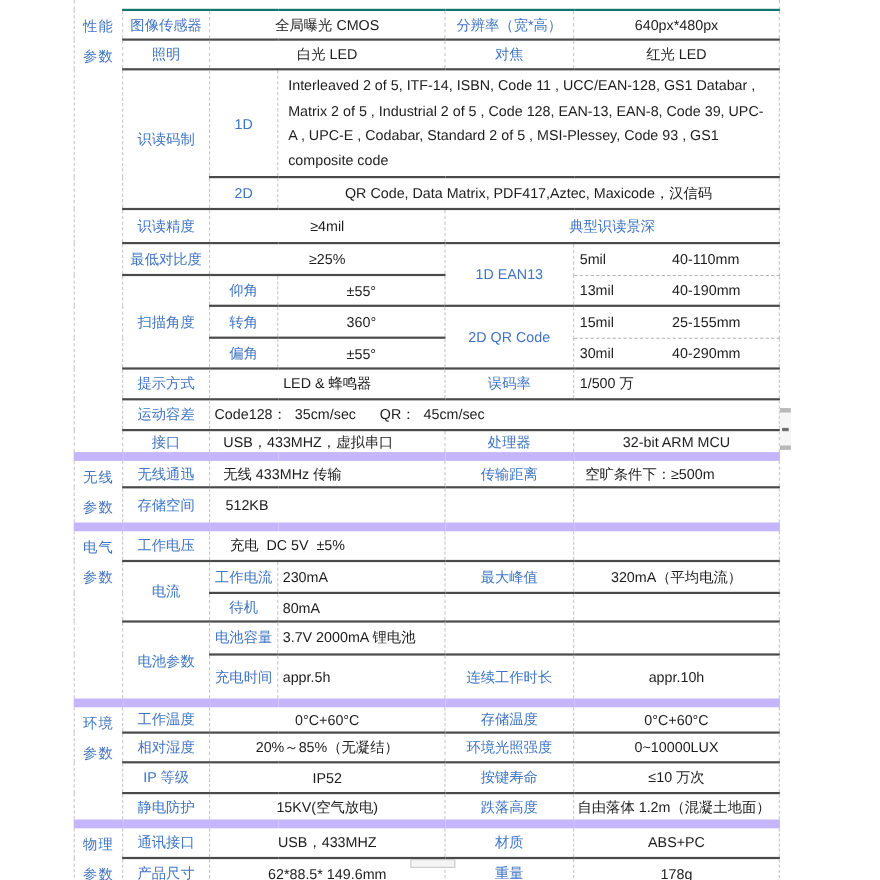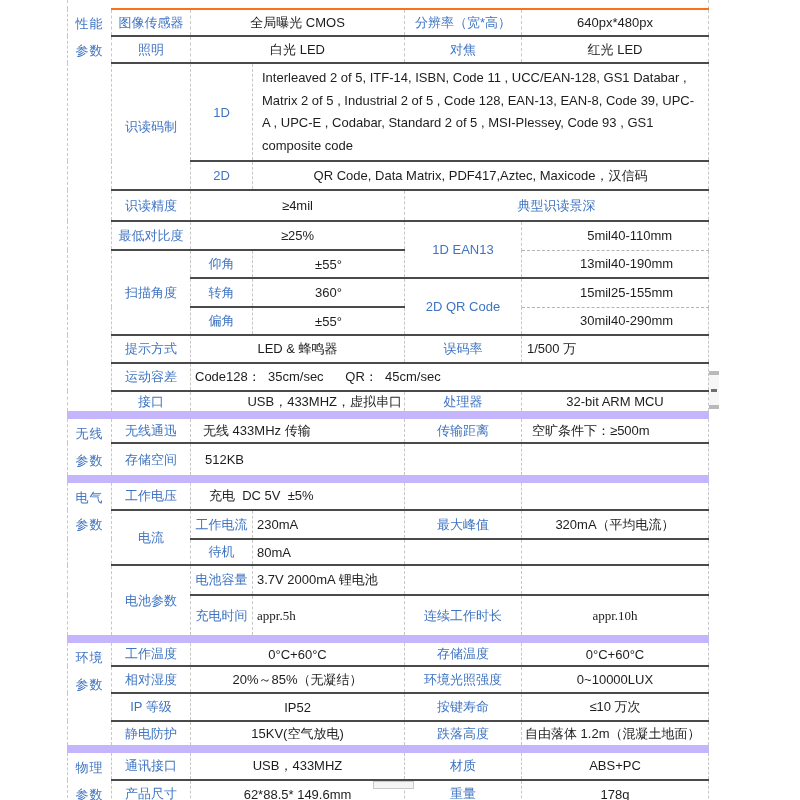--- a/index.html
+++ b/index.html
@@ -8,34 +8,34 @@
     font-family:"Liberation Sans","DejaVu Sans",sans-serif;
     -webkit-font-smoothing:antialiased;
   }
   .table-wrap { position:absolute; left:67px; top:8px; }
   table { border-collapse:collapse; table-layout:fixed; width:641px; }
   td {
     padding:0 2px; font-size:13px; overflow:hidden;
     border-left:1px dashed #c7c7c7; border-right:1px dashed #c7c7c7;
     vertical-align:middle;
   }
-  .bt   { border-top:2px solid #f97316; }
+  .bt   { border-top:2px solid #0f766e; }
   .bb-d { border-bottom:2px solid #4a4a4a; }
   .bb-s { border-bottom:8px solid #c4b5fd; }
   .bb-l { border-bottom:1px dashed #b3b3b3; }
   .sec  { color:var(--blue); vertical-align:top; text-align:center;
           line-height:27px; padding-top:1px; letter-spacing:1px; }
   .lbl  { color:var(--blue); text-align:center; }
   .sub  { color:var(--blue); text-align:center; }
   .val  { color:#1d1d1d; text-align:center; }
   .al-l { text-align:left; }
   .pre  { white-space:pre; }
   .codes { text-align:left; line-height:22.5px; padding:3px 12px 3px 9px; color:#1d1d1d; }
   .pair { text-align:left; color:#1d1d1d; }
-  .pair .mil { display:inline-block; width:84px; padding-left:3px;text-align:right; }
+  .pair .mil { display:inline-block; width:84px; padding-left:3px; }
   .edge-stub { position:absolute; top:0; width:0; height:9px; border-left:1px dashed #c7c7c7; }
   .vscroll { position:absolute; left:709px; top:371px; width:10px; height:30px;
              background:#f6f6f6; border-top:4px solid #b9b9b9; border-bottom:4px solid #b9b9b9; }
   .vscroll-thumb { position:absolute; left:2px; top:14px; width:6px; height:3px; background:#6e6e6e; }
   .hscroll { position:absolute; left:373px; top:781px; width:39px; height:6px;
              background:#f4f4f4; border:1px solid #c9c9c9; }
 </style>
 </head>
 <body>
 
@@ -108,21 +108,21 @@
           <td colspan="2" class="val bb-d">LED &amp; 蜂鸣器</td>
           <td class="lbl bb-d">误码率</td>
           <td class="val bb-d  al-l" style="padding-left: 5px;">1/500 万</td>
         </tr>
         <tr style="height: 28px;">
           <td class="lbl bb-d">运动容差</td>
           <td colspan="4" class="val bb-d  al-l pre" style="padding-left: 4px;">Code128：  35cm/sec      QR：  45cm/sec</td>
         </tr>
         <tr style="height: 24px;">
           <td class="lbl bb-s">接口</td>
-          <td colspan="2" class="val bb-s  al-l" style="padding-left: 12px; text-align: right;">USB，433MHZ，虚拟串口</td>
+          <td colspan="2" class="val bb-s  al-l" style="padding-left: 12px;">USB，433MHZ，虚拟串口</td>
           <td class="lbl bb-s">处理器</td>
           <td class="val bb-s">32-bit ARM MCU</td>
         </tr>
         <tr style="height: 28px; margin-top: 32px;">
           <td rowspan="2" class="sec bb-s"><span>无线</span><br><span>参数</span></td>
           <td class="lbl bb-d">无线通迅</td>
           <td colspan="2" class="val bb-d  al-l" style="padding-left: 12px;">无线 433MHz 传输</td>
           <td class="lbl bb-d">传输距离</td>
           <td class="val bb-d  al-l" style="padding-left: 10px;">空旷条件下：≥500m</td>
         </tr>
@@ -152,21 +152,21 @@
           <td class="val bb-d"></td>
           <td class="val bb-d"></td>
         </tr>
         <tr style="height: 30px;">
           <td rowspan="2" class="lbl bb-s">电池参数</td>
           <td class="sub bb-d">电池容量</td>
           <td class="val bb-d  al-l" style="padding-left: 4px;">3.7V 2000mA  锂电池</td>
           <td class="val bb-d"></td>
           <td class="val bb-d"></td>
         </tr>
-        <tr style="height: 44px; font-family: Liberation Serif, serif;">
+        <tr style="height: 44px;">
           <td class="sub bb-s">充电时间</td>
           <td class="val bb-s  al-l" style="padding-left: 4px;">appr.5h</td>
           <td class="lbl bb-s">连续工作时长</td>
           <td class="val bb-s">appr.10h</td>
         </tr>
         <tr style="height: 27px;">
           <td rowspan="4" class="sec bb-s"><span>环境</span><br><span>参数</span></td>
           <td class="lbl bb-d">工作温度</td>
           <td colspan="2" class="val bb-d">0°C+60°C</td>
           <td class="lbl bb-d">存储温度</td>

